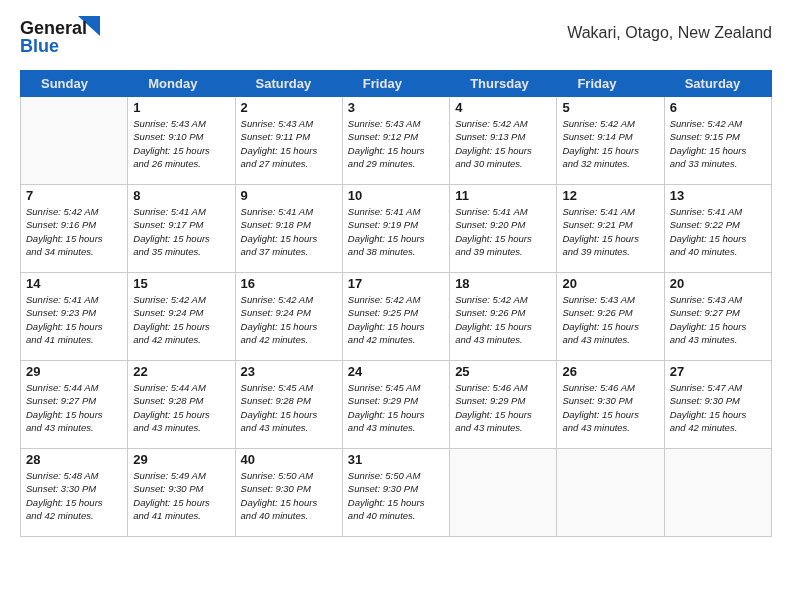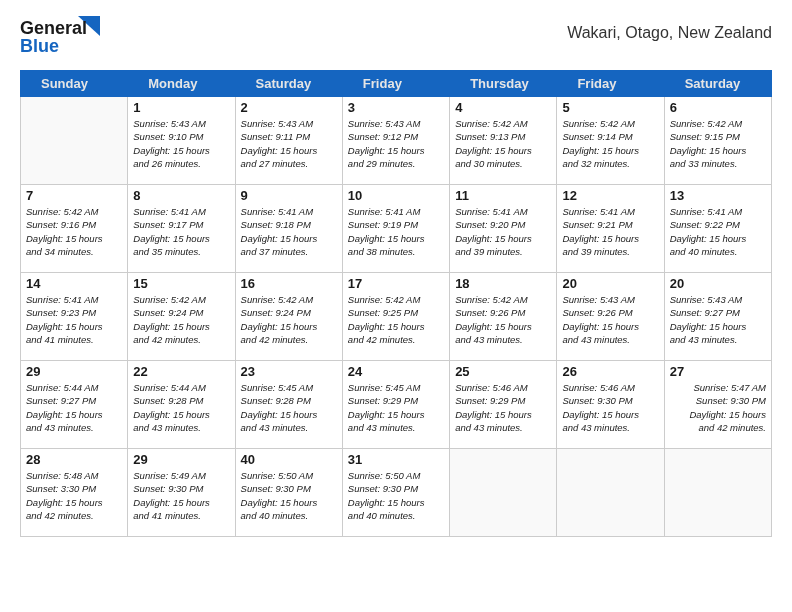--- a/index.html
+++ b/index.html
@@ -298,21 +298,21 @@
           </td>
           <td>
             <span class="day-number">26</span>
             <div class="day-info" style="white-space: pre-line;">Sunrise: 5:46 AM
 Sunset: 9:30 PM
 Daylight: 15 hours
 and 43 minutes.</div>
           </td>
           <td>
             <span class="day-number">27</span>
-            <div class="day-info" style="white-space: pre-line; text-align: right;">Sunrise: 5:47 AM
+            <div class="day-info" style="white-space: pre-line;">Sunrise: 5:47 AM
 Sunset: 9:30 PM
 Daylight: 15 hours
 and 42 minutes.</div>
           </td>
         </tr>
         <tr>
           <td>
             <span class="day-number">28</span>
             <div class="day-info" style="white-space: pre-line;">Sunrise: 5:48 AM
 Sunset: 3:30 PM

